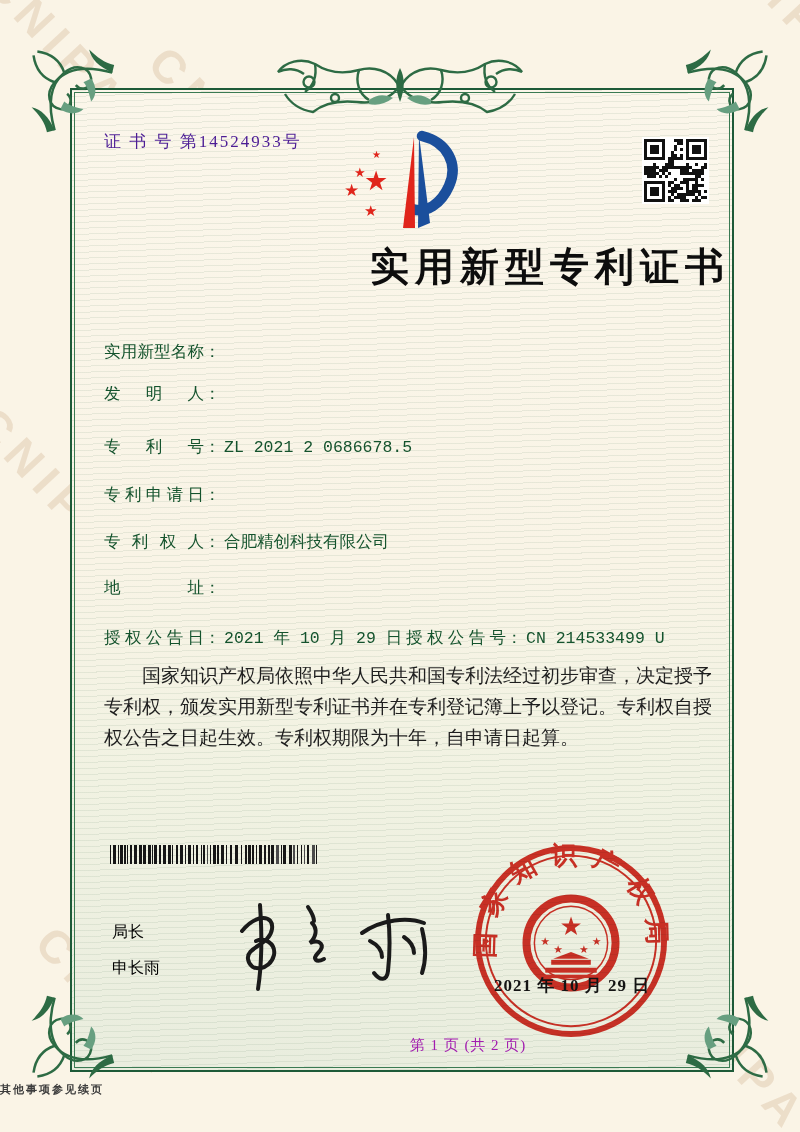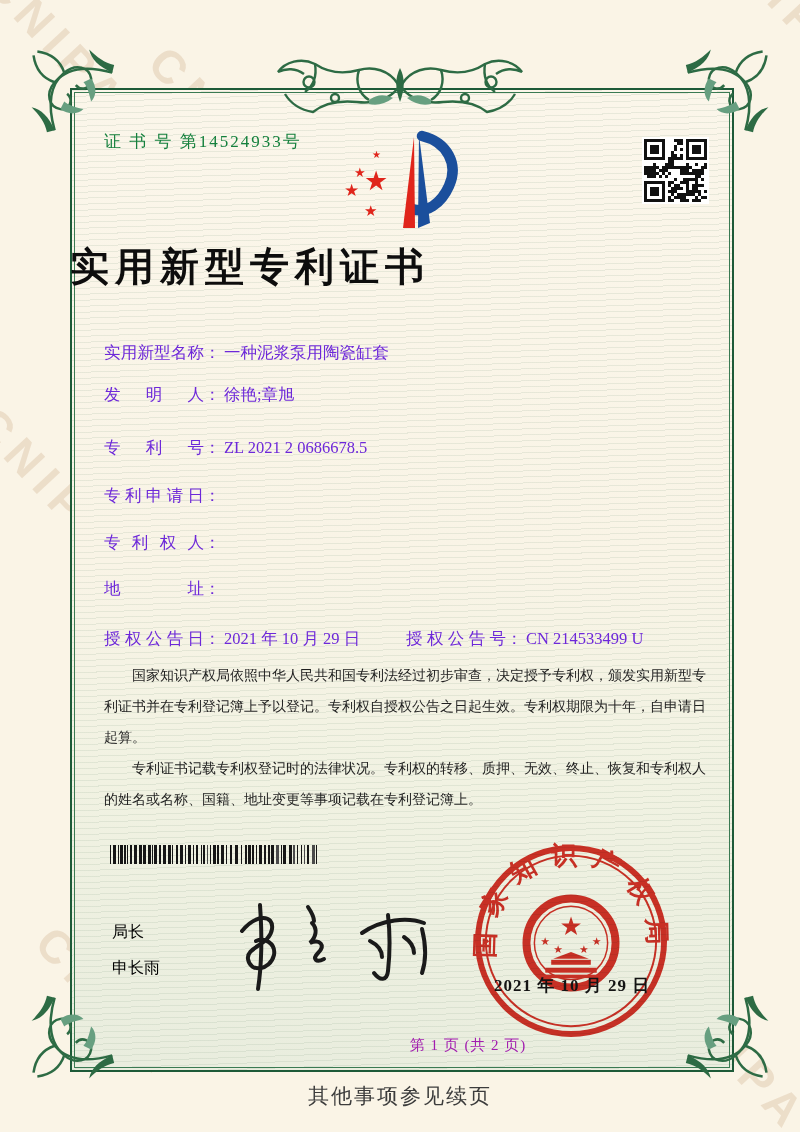--- a/index.html
+++ b/index.html
@@ -13,49 +13,49 @@
   .frame{position:absolute;left:70px;top:88px;width:660px;height:980px;
          border:2.5px solid #1d5a38;
          background:
            repeating-linear-gradient(178deg, rgba(138,165,140,0.17) 0 1px, rgba(0,0,0,0) 1px 6px),
            linear-gradient(180deg,#fbf6ea 0%,#f9f4e6 48%,#f1f2e2 70%,#e9edde 100%);}
   .frame-inner{position:absolute;left:2px;top:2px;right:2px;bottom:2px;
                border:1px solid #3a7a52;}
   .corner{position:absolute;width:96px;height:96px;z-index:5;}
   .orn-top{position:absolute;left:265px;top:58px;width:270px;height:56px;z-index:5;}
   
-  .certno{position:absolute;left:104px;top:130px;font-size:17px;letter-spacing:2px;color:#15803d;}
+  .certno{position:absolute;left:104px;top:130px;font-size:17px;letter-spacing:2px;color:#4c1d95;}
   .logo{position:absolute;left:338px;top:124px;width:128px;height:114px;}
   .logo .star{position:absolute;color:#e0251b;line-height:1;}
   .qr{position:absolute;left:642px;top:137px;width:67px;height:67px;background:#fff;padding:2px;box-sizing:border-box;}
-  .title{position:absolute;left:70px;top:240px;width:660px;text-align:left;
+  .title{position:absolute;left:70px;top:240px;width:660px;text-align:right;
          font-size:39px;font-weight:700;letter-spacing:6px;color:#0d0d0d;}
   
-  .frow{position:absolute;left:104px;width:616px;display:flex;font-size:16.5px;color:#6d28d9;line-height:1.8;}
+  .frow{position:absolute;left:104px;width:616px;display:flex;font-size:16.5px;color:#14532d;line-height:1.8;font-family:Liberation Mono, monospace;}
   .flabel{width:100px;flex:none;text-align:justify;text-align-last:justify;}
   .fcolon{flex:none;width:20px;}
   .fvalue{flex:1;}
   .gval{width:182px;flex:none;}
   
-  .bodytext{position:absolute;left:104px;top:660px;width:614px;font-size:14px;
+  .bodytext{position:absolute;left:104px;top:660px;width:614px;font-size:19px;
             line-height:31px;color:#1f1f1f;}
   .bodytext p{margin:0;text-indent:2em;}
   
   .barcode{position:absolute;left:110px;top:845px;width:212px;height:20px;}
   .signerblock{position:absolute;left:112px;top:914px;font-family:"Liberation Sans",sans-serif;
                font-size:16px;color:#000000;line-height:36px;}
   .signature{position:absolute;left:212px;top:893px;width:230px;height:100px;}
   .seal{position:absolute;left:472px;top:842px;width:198px;height:198px;opacity:0.95;
         mix-blend-mode:multiply;}
   .sealdate{position:absolute;left:462px;top:974px;width:220px;text-align:center;
             font-size:17px;font-weight:700;color:#141414;letter-spacing:1px;z-index:8;}
   .pagenote{position:absolute;left:70px;top:1036px;width:796px;text-align:center;
             font-size:15px;color:#a21caf;letter-spacing:1px;}
-  .contnote{position:absolute;left:0;top:1082px;width:800px;text-align:center;
-            font-size:21px;color:#3c3c3c;letter-spacing:2px;}
+  .contnote{position:absolute;left:0;top:1082px;width:800px;text-align:left;
+            font-size:11px;color:#3c3c3c;letter-spacing:2px;font-weight:bold;}
   svg{display:block;}
 </style>
 </head>
 <body>
 
 <svg width="0" height="0" style="position:absolute" aria-hidden="true">
   <defs>
     <g id="flourish">
       <g fill="none" stroke="#2d6b44" stroke-width="2.6">
         <path d="M 94 34 C 66 26 46 30 34 44 C 24 56 28 70 40 72 C 50 73 54 62 47 56"></path>
@@ -282,56 +282,54 @@
       <rect x="1" y="15" width="5" height="5" fill="#fff"></rect>
       <rect x="2" y="16" width="3" height="3" fill="#111"></rect>
     </svg>
 </div>
 
 <div class="title">实用新型专利证书</div>
 
 <div class="frow" style="top:338px">
   <span class="flabel">实用新型名称</span>
   <span class="fcolon">：</span>
-  <span class="fvalue">一种泥浆泵用陶瓷缸套</span>
 </div>
 <div class="frow" style="top:380px">
   <span class="flabel">发明人</span>
   <span class="fcolon">：</span>
-  <span class="fvalue">徐艳;章旭</span>
 </div>
 <div class="frow" style="top:433px">
   <span class="flabel">专利号</span>
   <span class="fcolon">：</span>
   <span class="fvalue">ZL 2021 2 0686678.5</span>
 </div>
 <div class="frow" style="top:481px">
   <span class="flabel">专利申请日</span>
   <span class="fcolon">：</span>
 </div>
 <div class="frow" style="top:528px">
   <span class="flabel">专利权人</span>
   <span class="fcolon">：</span>
+  <span class="fvalue">合肥精创科技有限公司</span>
 </div>
 <div class="frow" style="top:574px">
   <span class="flabel">地址</span>
   <span class="fcolon">：</span>
 </div>
 <div class="frow" style="top:624px">
   <span class="flabel">授权公告日</span>
   <span class="fcolon">：</span>
   <span class="fvalue gval">2021 年 10 月 29 日</span>
   <span class="flabel">授权公告号</span>
   <span class="fcolon">：</span>
   <span class="fvalue">CN 214533499 U</span>
 </div>
 
 <div class="bodytext">
   <p>国家知识产权局依照中华人民共和国专利法经过初步审查，决定授予专利权，颁发实用新型专利证书并在专利登记簿上予以登记。专利权自授权公告之日起生效。专利权期限为十年，自申请日起算。</p>
-  <p>专利证书记载专利权登记时的法律状况。专利权的转移、质押、无效、终止、恢复和专利权人的姓名或名称、国籍、地址变更等事项记载在专利登记簿上。</p>
 </div>
 
 <div class="barcode">
   <svg id="bcsvg" width="212" height="20">
       <rect x="0" y="0" width="1" height="19" fill="#161616"></rect>
       <rect x="3" y="0" width="3" height="19" fill="#161616"></rect>
       <rect x="8" y="0" width="1" height="19" fill="#161616"></rect>
       <rect x="10" y="0" width="3" height="19" fill="#161616"></rect>
       <rect x="14" y="0" width="2" height="19" fill="#161616"></rect>
       <rect x="17" y="0" width="1" height="19" fill="#161616"></rect>

